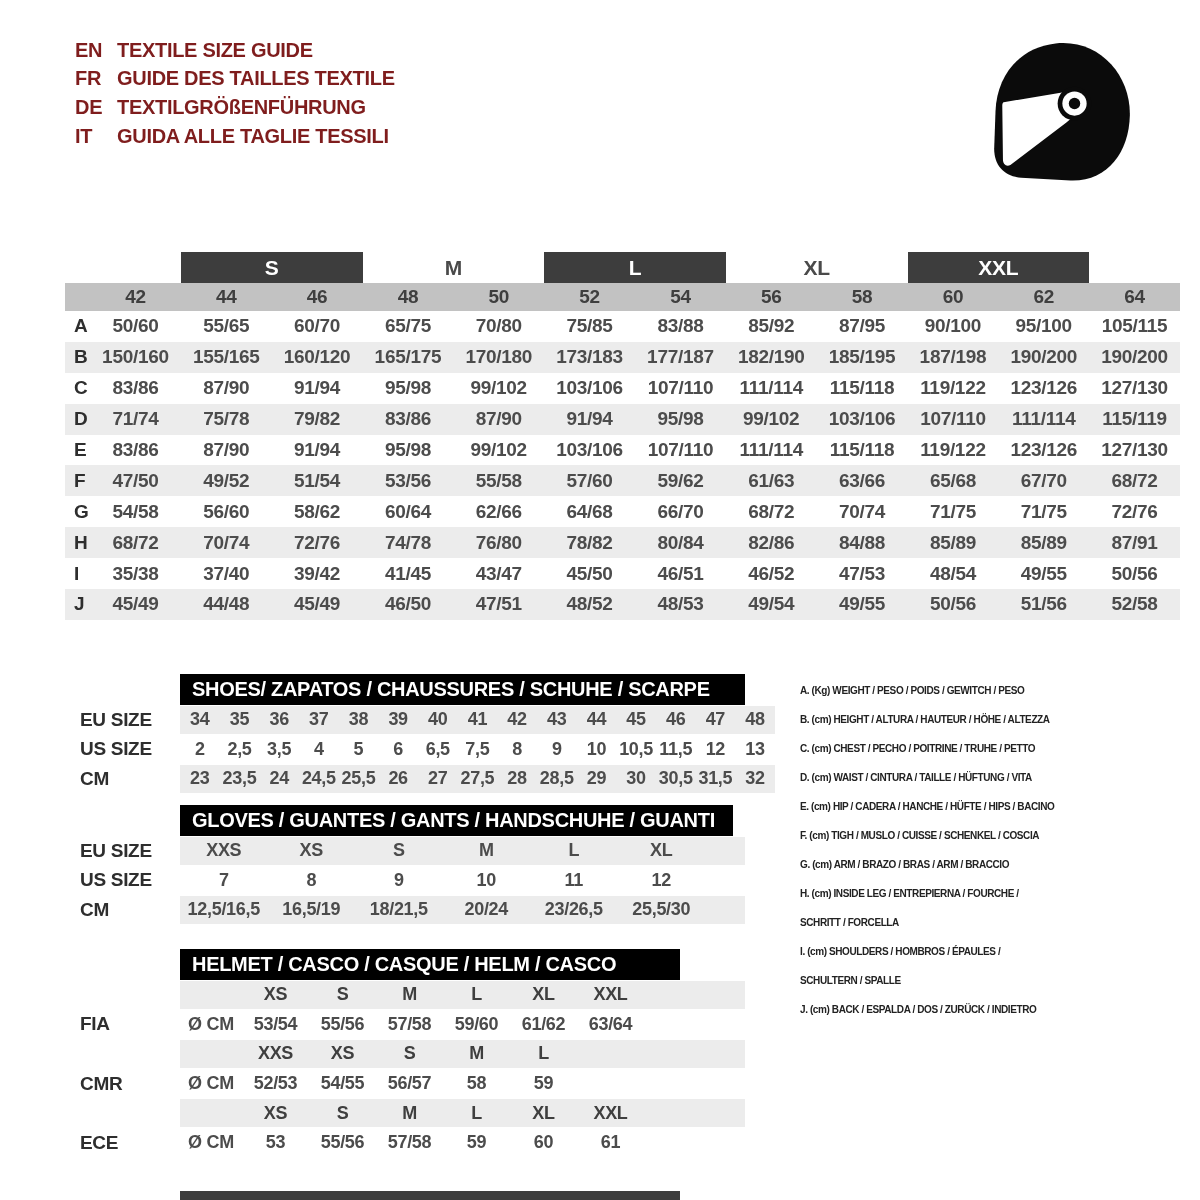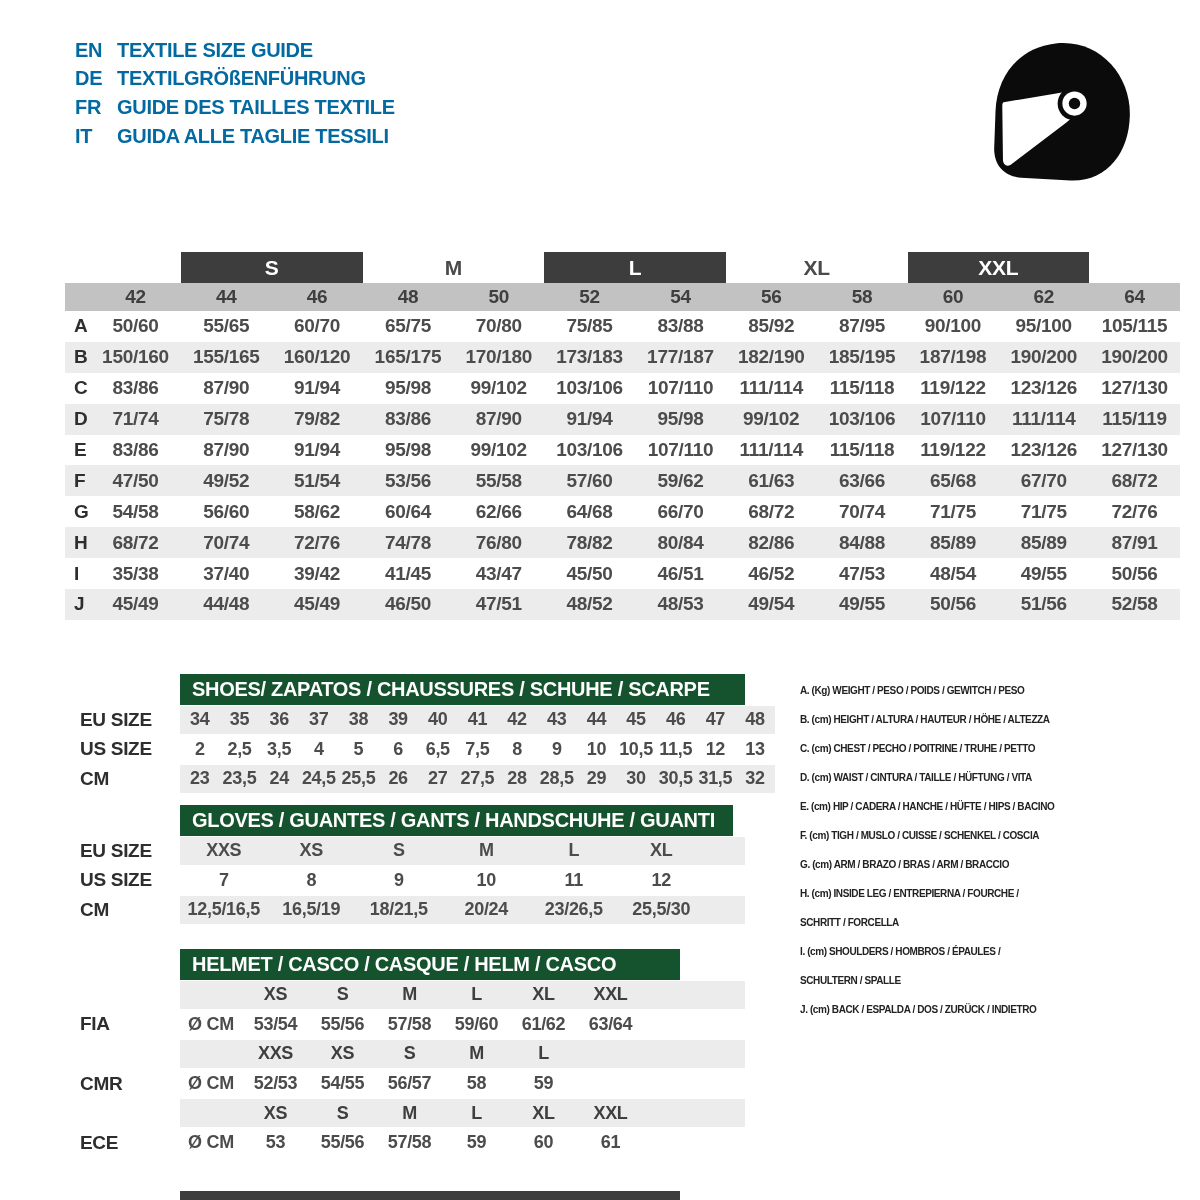--- a/index.html
+++ b/index.html
@@ -3,38 +3,38 @@
 <meta charset="utf-8">
 <style>
   * { box-sizing: border-box; }
   html,body { margin:0; padding:0; }
   body {
     width:1200px; height:1200px; background:#ffffff; position:relative;
     font-family:"Liberation Sans", sans-serif; font-weight:bold;
     color:#454545; letter-spacing:-0.3px; overflow:hidden;
   }
   
-  #lang-block { position:absolute; left:75px; top:36px; font-size:20px; color:#0369a1; }
+  #lang-block { position:absolute; left:75px; top:36px; font-size:20px; color:#7f1d1d; }
   .lang-row { display:flex; height:28.6px; align-items:center; }
   .lang-code { width:42px; }
   
   #helmet-icon { position:absolute; left:980px; top:34px; }
   
   #textile { position:absolute; left:65px; top:252px; width:1115px; }
   .grid13 { display:grid; grid-template-columns:25px repeat(12,1fr); }
   #letter-row { height:31px; }
   .cell { display:flex; align-items:center; justify-content:center; }
   .size-bar { background:#3d3d3d; color:#ffffff; font-size:21px; }
   .size-plain { color:#4a4a4a; font-size:21px; }
   #numeric-row { height:28px; background:#c2c2c2; color:#3f3f3f; font-size:19px; }
   .trow { height:30.9px; font-size:19px; color:#4c4c4c; }
   .trow.striped { background:#ececec; }
   .rlabel { justify-content:flex-start; padding-left:9px; color:#2e2e2e; }
   
-  .bar { margin-left:115px; height:31px; background:#14532d; color:#ffffff;
+  .bar { margin-left:115px; height:31px; background:#000000; color:#ffffff;
          display:flex; align-items:center; padding-left:12px; font-size:20px; }
   .srow { position:relative; height:29.6px; display:grid; align-items:stretch; }
   .srow.striped::before { content:""; position:absolute; left:115px; top:1px; right:0; bottom:1px; background:#ececec; }
   .srow .cell { position:relative; z-index:1; font-size:18px; color:#4c4c4c; }
   .srow .row-label { justify-content:flex-start; padding-left:15px; font-size:19px; color:#2e2e2e; }
   #shoes { position:absolute; left:65px; top:674px; width:710px; }
   #shoes .bar { width:565px; }
   #shoes .srow { grid-template-columns:115px repeat(15,39.67px); }
   #gloves { position:absolute; left:65px; top:805px; width:680px; }
   #gloves .bar { width:553px; }
@@ -52,26 +52,26 @@
 </style>
 </head>
 <body>
 
 <div id="lang-block">
     <div class="lang-row">
       <div class="lang-code">EN</div>
       <div class="lang-title">TEXTILE SIZE GUIDE</div>
     </div>
     <div class="lang-row">
+      <div class="lang-code">FR</div>
+      <div class="lang-title">GUIDE DES TAILLES TEXTILE</div>
+    </div>
+    <div class="lang-row">
       <div class="lang-code">DE</div>
       <div class="lang-title">TEXTILGRÖßENFÜHRUNG</div>
-    </div>
-    <div class="lang-row">
-      <div class="lang-code">FR</div>
-      <div class="lang-title">GUIDE DES TAILLES TEXTILE</div>
     </div>
     <div class="lang-row">
       <div class="lang-code">IT</div>
       <div class="lang-title">GUIDA ALLE TAGLIE TESSILI</div>
     </div>
   </div>
 
 <div id="helmet-icon">
   <svg width="162" height="162" viewBox="0 0 240 240" aria-hidden="true">
     <path d="M112,14 C58,20 25,62 23,114 L21,170 C21,196 37,211 61,213 L134,217 C188,219 221,176 222,120 C223,60 176,7 112,14 Z" fill="#0b0b0b"></path>

